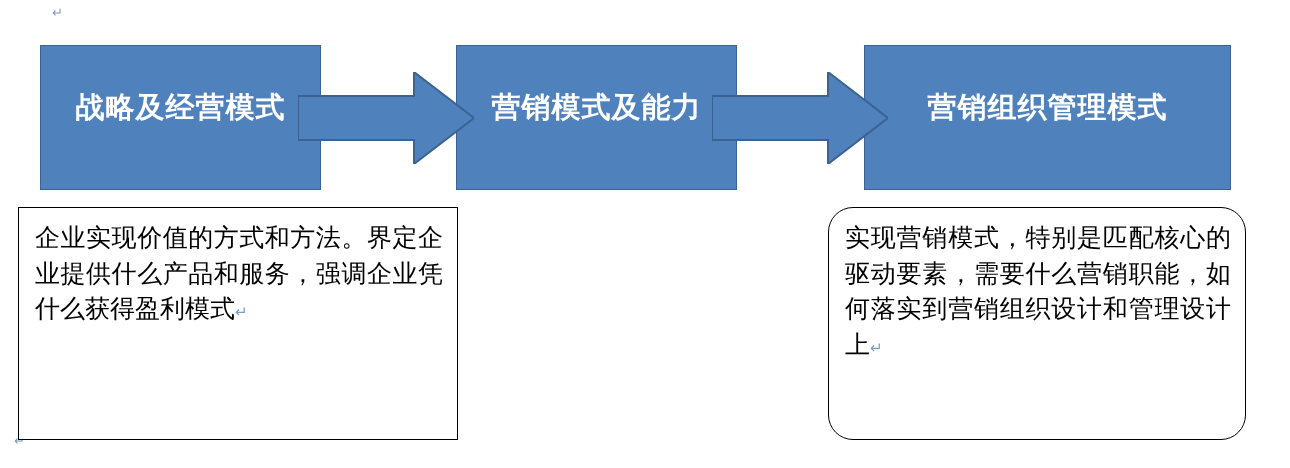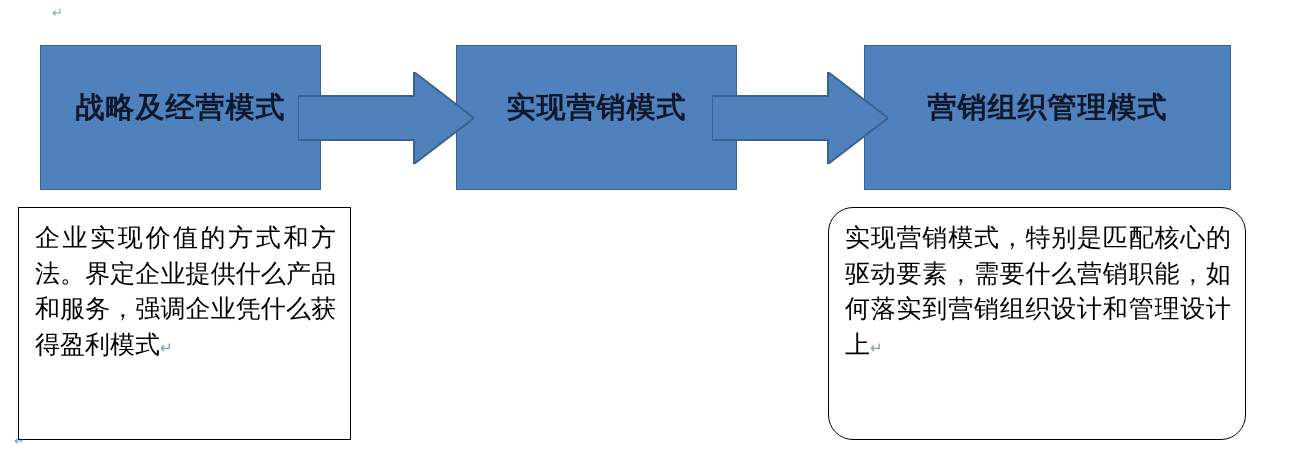--- a/index.html
+++ b/index.html
@@ -35,21 +35,21 @@
 
   
   .stage-box {
     position: absolute;
     background: #4f81bd;
     border: 1px solid #3c638f;
     box-sizing: border-box;
     display: flex;
     align-items: flex-start;
     justify-content: center;
-    color: #0f172a;
+    color: #ffffff;
     font-size: 29px;
     font-weight: bold;
     letter-spacing: 1px;
     padding-top: 42px;
   }
   .stage-box .label {
     white-space: nowrap;
   }
 
   #stage-1 { left: 40px;  top: 45px; width: 281px; height: 145px; }
@@ -68,21 +68,21 @@
     position: absolute;
     background: #ffffff;
     border: 1px solid #000000;
     box-sizing: border-box;
     padding: 12px 14px 8px 16px;
     font-size: 25px;
     line-height: 1.42;
     color: #000000;
     text-align: justify;
   }
-  #desc-1 { left: 18px;  top: 207px; width: 333px; height: 233px; }
+  #desc-1 { left: 18px;  top: 207px; width: 440px; height: 233px; }
   #desc-2 { left: 440px; top: 207px; width: 338px; height: 233px; }
   #desc-3 { left: 828px; top: 207px; width: 418px; height: 233px; border-radius: 25px; }
 
   .desc-box .pilcrow {
     color: #7a9ec2;
     font-family: "Liberation Sans", sans-serif;
     font-size: 15px;
   }
 </style>
 </head>
@@ -94,21 +94,21 @@
   <span class="mark" style="left:300px; top:96px;">⌐</span>
   <span class="mark" style="left:466px; top:148px;">⌐</span>
   <span class="mark" style="left:1184px; top:96px;">⌐</span>
   <span class="mark" style="left:14px; top:434px;">↵</span>
 
   <div class="stage-box" id="stage-1">
     <span class="label">战略及经营模式</span>
   </div>
 
   <div class="stage-box" id="stage-2">
-    <span class="label">实现营销模式</span>
+    <span class="label">营销模式及能力</span>
   </div>
 
   <div class="stage-box" id="stage-3">
     <span class="label">营销组织管理模式</span>
   </div>
 
   <svg class="arrow" id="arrow-1" viewBox="0 0 176 92" preserveAspectRatio="none">
     <polygon points="0,24 116,24 116,0 176,46 116,92 116,68 0,68" fill="#4f81bd" stroke="#3c638f" stroke-width="2"></polygon>
   </svg>
 

